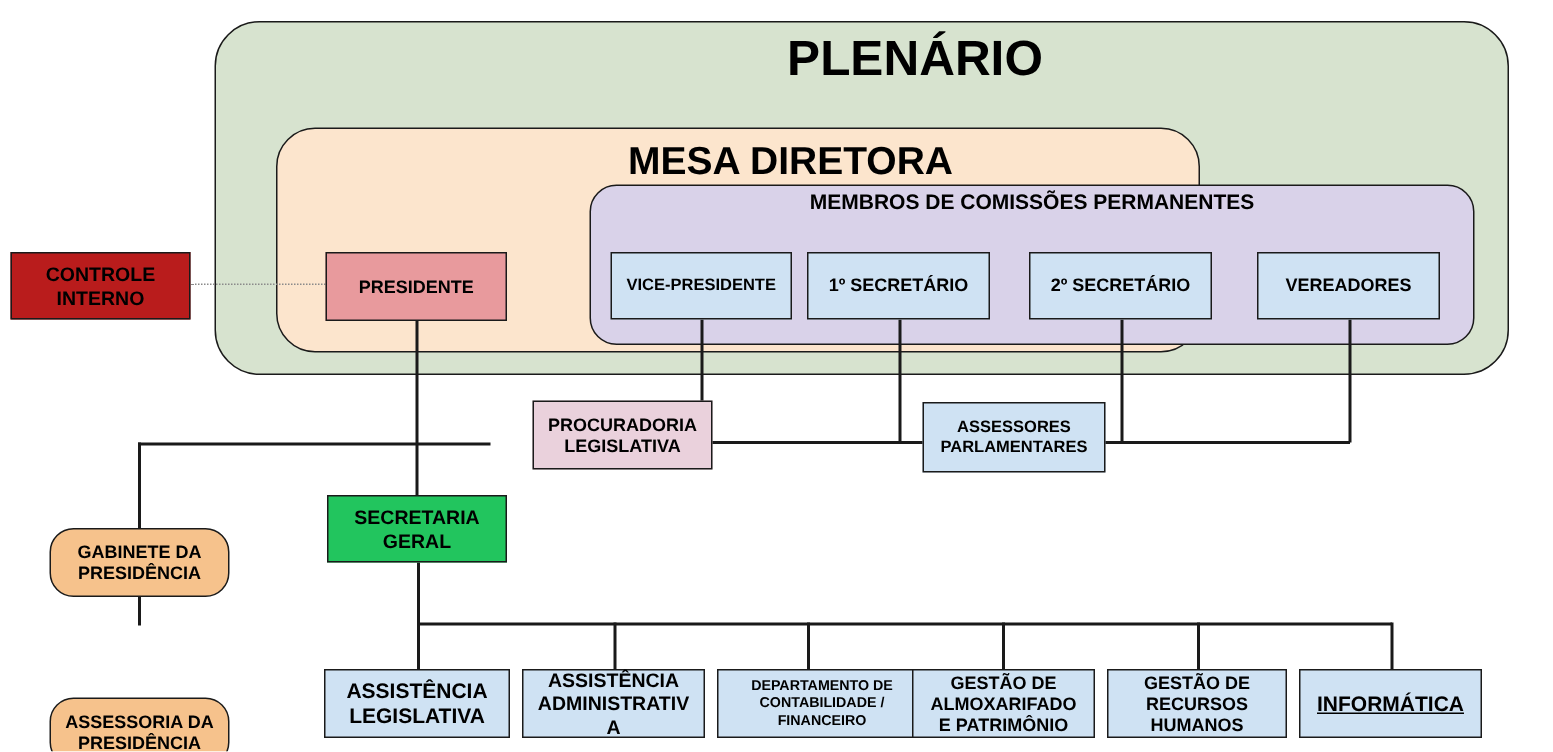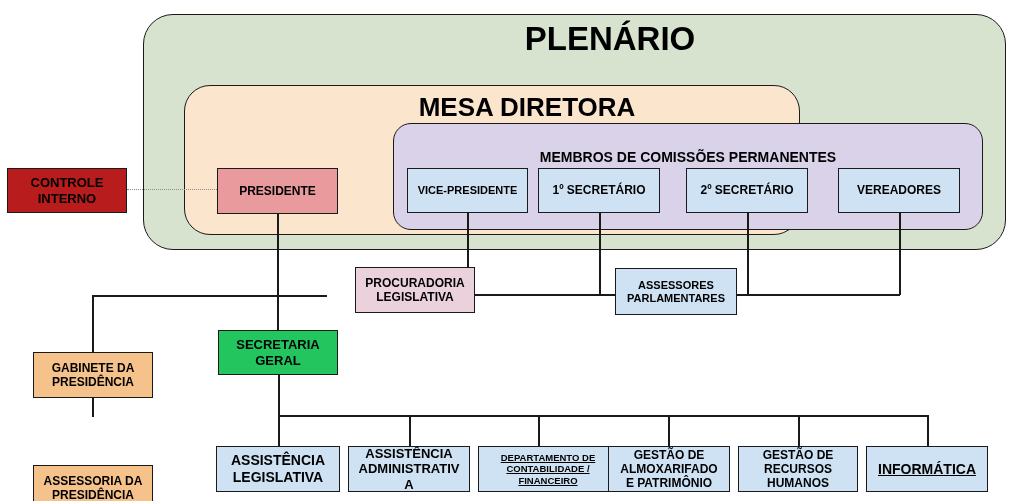--- a/index.html
+++ b/index.html
@@ -8,39 +8,39 @@
 
   
   .container{position:absolute;border:1.5px solid #1a1a1a;box-sizing:border-box;}
   .c-green {left:143px;top:14px;width:863px;height:236px;border-radius:30px;background:#d7e3cf;z-index:1;}
   .c-peach {left:184px;top:85px;width:616px;height:150px;border-radius:26px;background:#fce5cd;z-index:2;}
   .c-purple{left:393px;top:123px;width:590px;height:107px;border-radius:18px;background:#d9d2e9;z-index:3;}
 
   .ctitle{position:absolute;transform:translateX(-50%);font-weight:bold;white-space:nowrap;z-index:4;}
   .t-plenario{left:610px;top:20px;font-size:33px;}
   .t-mesa{left:527px;top:92px;font-size:26px;}
-  .t-membros{left:688px;top:149px;font-size:14px;}
+  .t-membros{left:688px;top:126px;font-size:14px;}
 
   
   .line{position:absolute;background:#1a1a1a;z-index:5;}
   .hline{height:1.5px;}
   .vline{width:1.5px;}
   .dotted{position:absolute;border-top:1.6px dotted #8a8a8a;background:none;z-index:5;}
 
   
   .box{position:absolute;border:1.5px solid #1a1a1a;box-sizing:border-box;
        display:flex;align-items:center;justify-content:center;text-align:center;
        font-weight:bold;z-index:6;}
   .box span{white-space:pre-line;line-height:1.18;}
   .bg-blue{background:#cfe2f3;}
   .bg-red{background:#e89a9d;}
   .bg-yellow{background:#b91c1c;}
   .bg-pink{background:#ead1dc;}
   .bg-lgreen{background:#22c55e;}
-  .bg-orange{background:#f6c28c;}
+  .bg-orange{background:#f6c28c;border-radius:16px;}
 </style>
 </head>
 <body>
 
 <div id="page">
 
   <div class="container c-green"></div>
   <div class="container c-peach"></div>
   <div class="container c-purple"></div>
 
@@ -124,21 +124,21 @@
     <span>ASSISTÊNCIA
 LEGISLATIVA</span>
   </div>
 
   <div class="box bg-blue" style="left:348px;top:446px;width:122px;height:46px;font-size:13px;">
     <span>ASSISTÊNCIA
 ADMINISTRATIV
 A</span>
   </div>
 
-  <div class="box bg-blue" style="left:478px;top:446px;width:140px;height:46px;font-size:9.5px;text-decoration:underline;">
+  <div class="box bg-blue" style="left:478px;top:446px;width:140px;height:46px;font-size:9.5px;">
     <span>DEPARTAMENTO DE
 CONTABILIDADE /
 FINANCEIRO</span>
   </div>
 
   <div class="box bg-blue" style="left:608px;top:446px;width:122px;height:46px;font-size:12px;">
     <span>GESTÃO DE
 ALMOXARIFADO
 E PATRIMÔNIO</span>
   </div>

